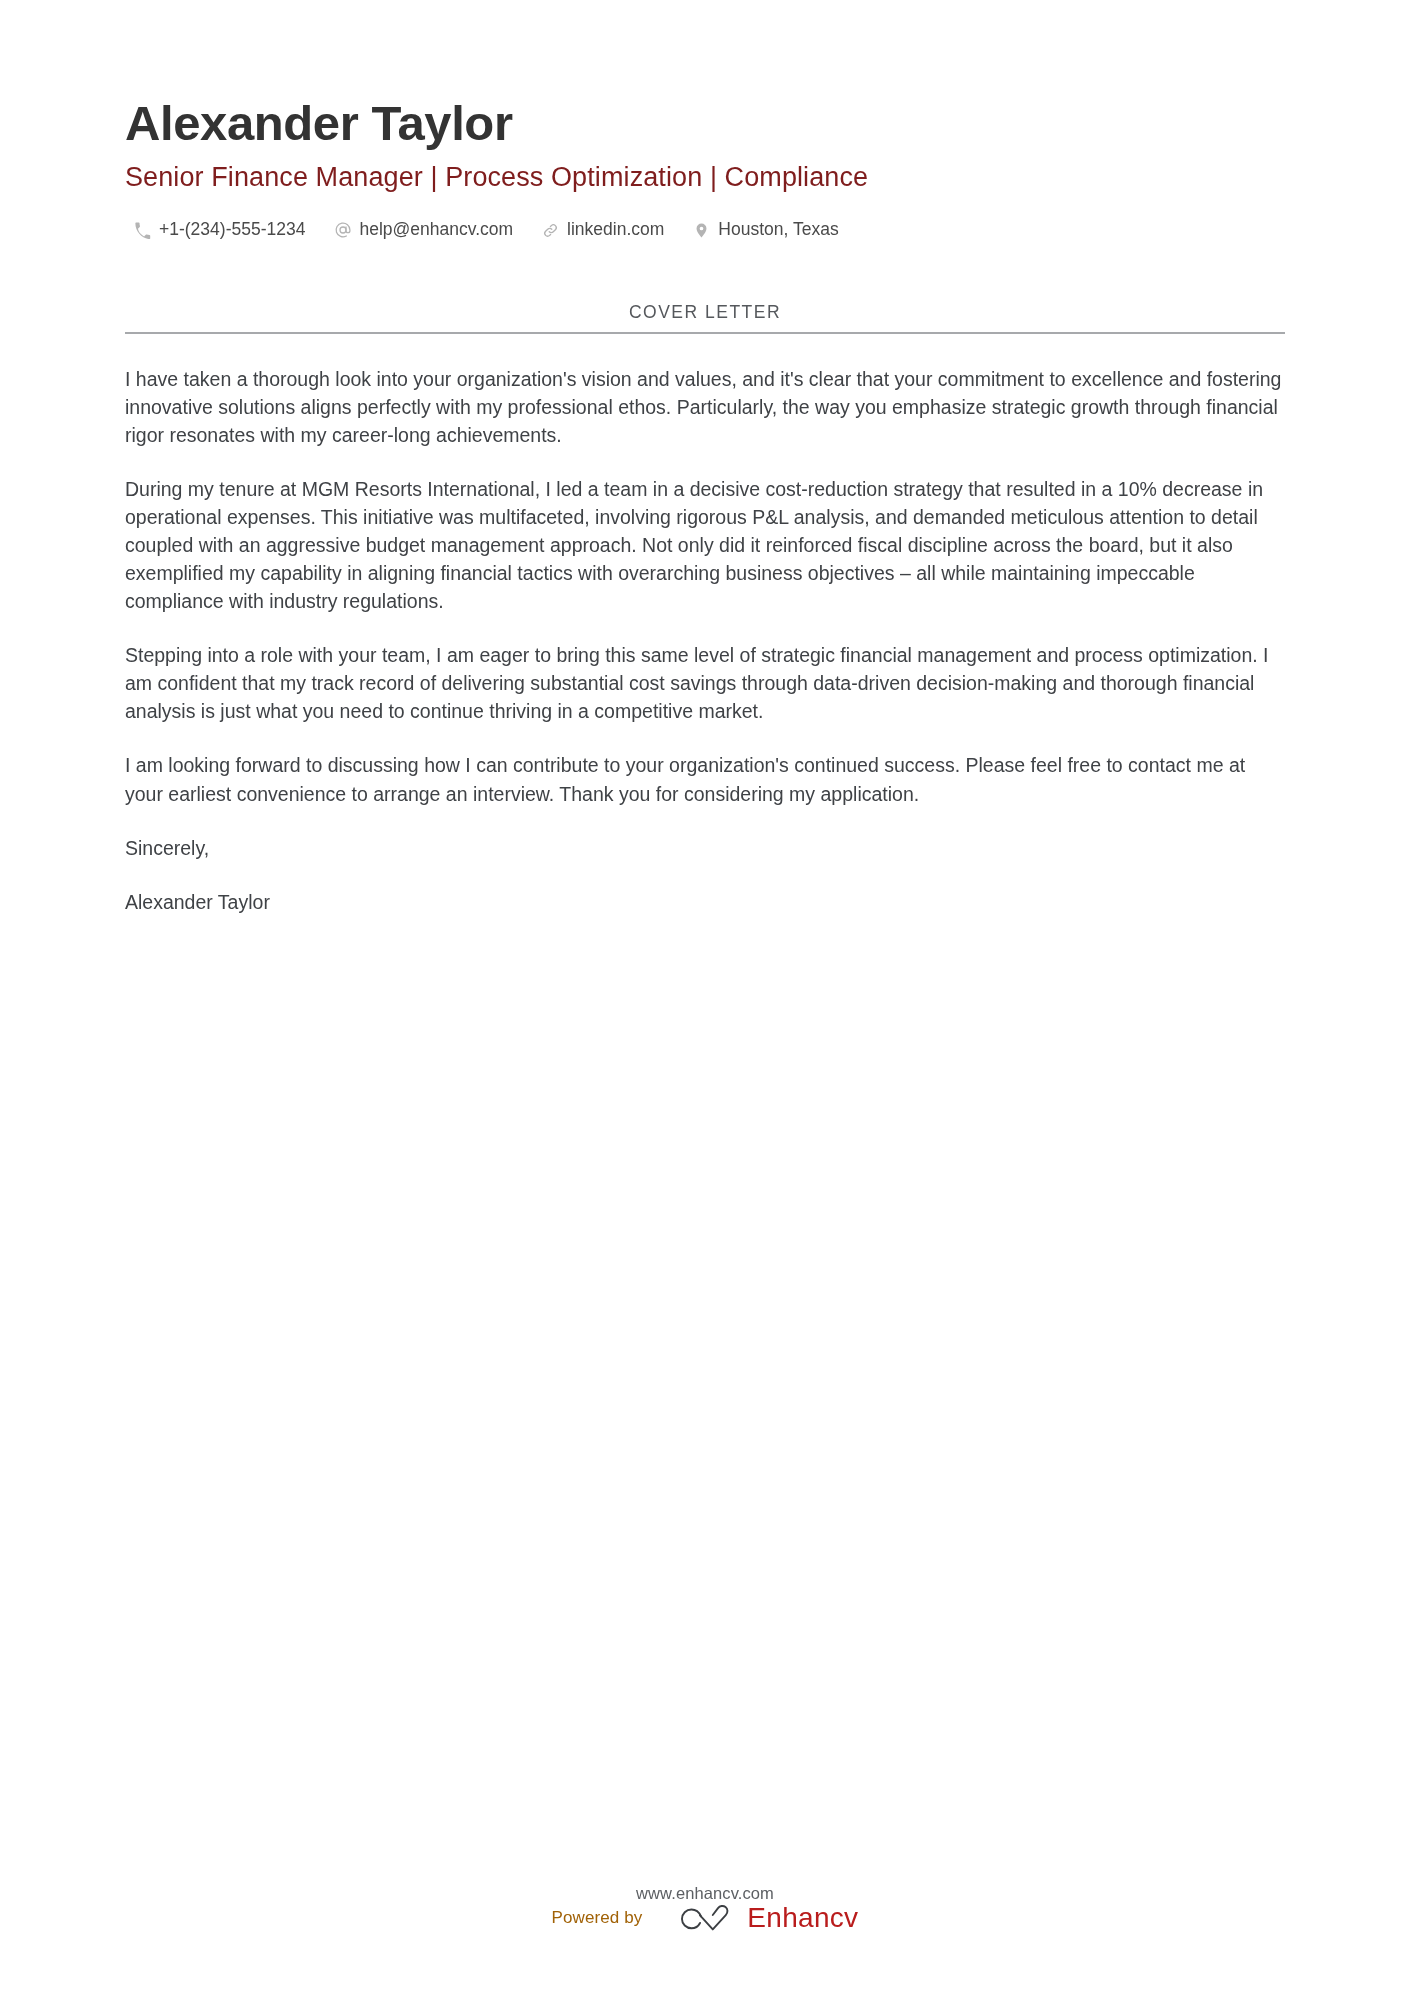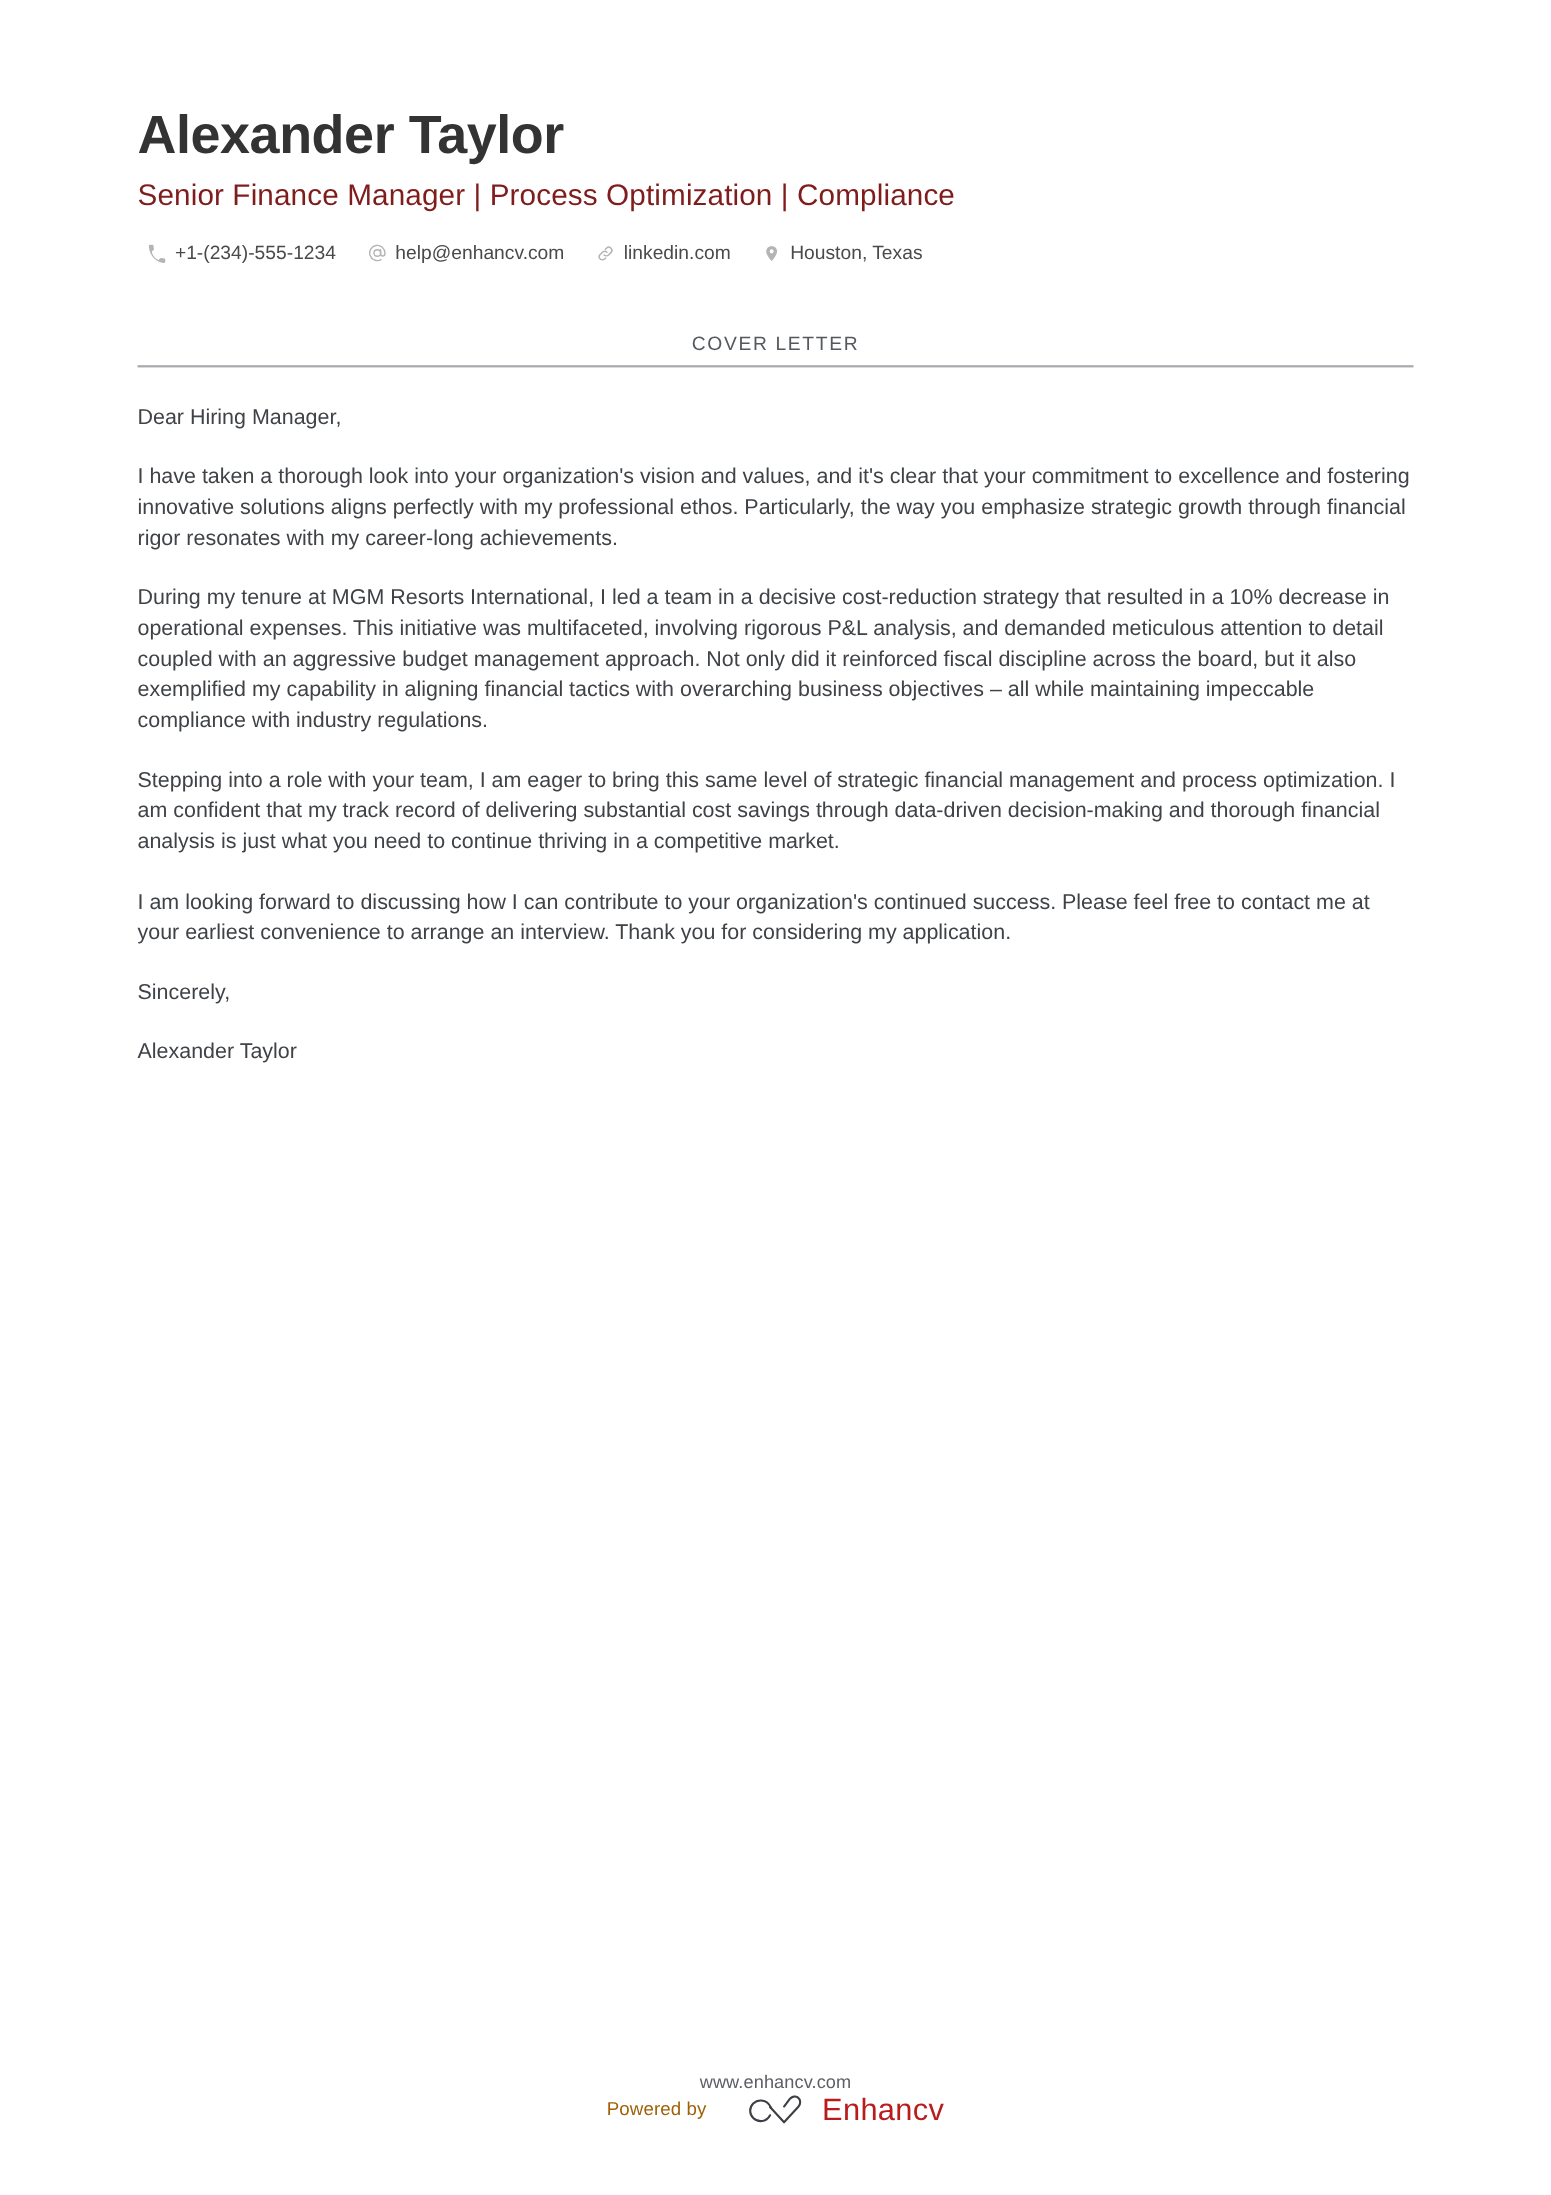--- a/index.html
+++ b/index.html
@@ -204,21 +204,20 @@
       </div>
 
     </div>
   </header>
 
   <section class="section">
     <div class="section-title">COVER LETTER</div>
     <div class="section-rule"></div>
 
     <div class="letter-body">
-      <p>Dear Hiring Manager,</p>
       <p>I have taken a thorough look into your organization's vision and values, and it's clear that your commitment to excellence and fostering innovative solutions aligns perfectly with my professional ethos. Particularly, the way you emphasize strategic growth through financial rigor resonates with my career-long achievements.</p>
       <p>During my tenure at MGM Resorts International, I led a team in a decisive cost-reduction strategy that resulted in a 10% decrease in operational expenses. This initiative was multifaceted, involving rigorous P&amp;L analysis, and demanded meticulous attention to detail coupled with an aggressive budget management approach. Not only did it reinforced fiscal discipline across the board, but it also exemplified my capability in aligning financial tactics with overarching business objectives – all while maintaining impeccable compliance with industry regulations.</p>
       <p>Stepping into a role with your team, I am eager to bring this same level of strategic financial management and process optimization. I am confident that my track record of delivering substantial cost savings through data-driven decision-making and thorough financial analysis is just what you need to continue thriving in a competitive market.</p>
       <p>I am looking forward to discussing how I can contribute to your organization's continued success. Please feel free to contact me at your earliest convenience to arrange an interview. Thank you for considering my application.</p>
       <p>Sincerely,</p>
       <p>Alexander Taylor</p>
     </div>
   </section>
 
   <footer class="footer">

